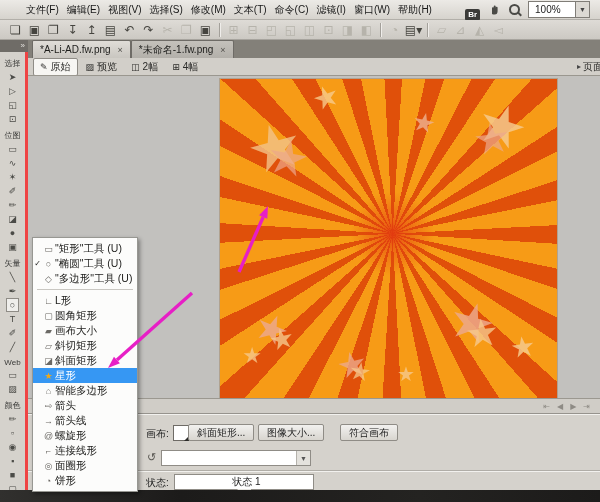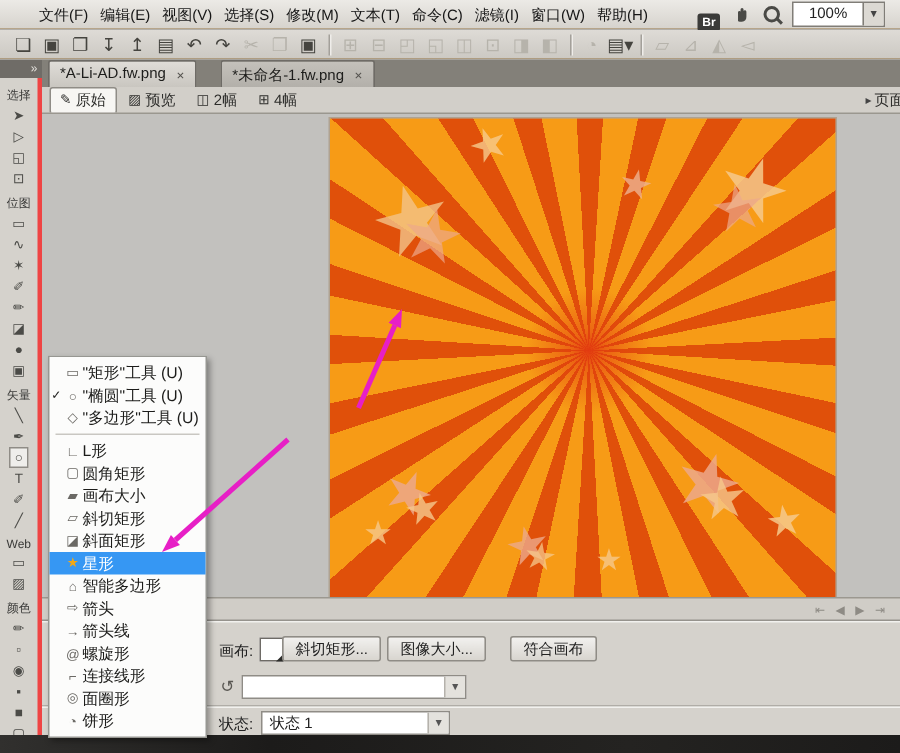--- a/index.html
+++ b/index.html
@@ -12,36 +12,36 @@
     display:flex;align-items:center;padding-left:22px;box-sizing:border-box;}
   .mb-item{font-size:10px;color:#161616;padding:2px 4px;white-space:nowrap;}
   #mb-right{margin-left:auto;display:flex;align-items:center;gap:8px;padding-right:10px;}
   #br-badge{background:#3b3b39;color:#fff;font-size:8px;font-weight:bold;
     padding:2px 3px;border-radius:2px;line-height:1;margin-top:11px;}
   .hand-glyph{font-size:12px;color:#4a4a46;}
   .mag{width:7px;height:7px;border:2px solid #4a4a46;border-radius:50%;position:relative;display:inline-block;}
   .mag::after{content:"";position:absolute;width:5px;height:2px;background:#4a4a46;
     transform:rotate(45deg);right:-4px;bottom:-2px;}
   #zoom-box{display:flex;align-items:center;border:1px solid #807d77;background:#fff;height:15px;}
-  #zoom-box .zv{font-size:10px;color:#222;padding:0 6px;min-width:34px;text-align:center;}
+  #zoom-box .zv{font-size:10px;color:#222;padding:0 6px;min-width:34px;}
   #zoom-box .za{border-left:1px solid #807d77;background:#dcd9d3;font-size:7px;color:#444;
     padding:0 3px;height:100%;display:flex;align-items:center;}
   
   #toolbar2{position:absolute;left:0;top:20px;width:600px;height:20px;
     background:linear-gradient(#dedbd6,#ccc9c3);border-bottom:1px solid #a7a49e;
     display:flex;align-items:center;padding-left:6px;box-sizing:border-box;}
   .tb-icon{width:19px;text-align:center;font-size:12px;line-height:18px;}
   .tb-on{color:#45443f;} .tb-off{color:#b6b3ab;}
   .tb-sep{width:1px;height:14px;background:#a3a09a;margin:0 4px;box-shadow:1px 0 0 #efedea;}
   
   #collapse-stub{position:absolute;left:0;top:40px;width:28px;height:12px;background:#6f6c67;
     color:#e3e1dd;font-size:8px;text-align:right;padding-right:3px;box-sizing:border-box;line-height:12px;}
   #tabbar{position:absolute;left:28px;top:40px;width:572px;height:18px;background:#838079;
     display:flex;align-items:flex-end;padding-left:4px;box-sizing:border-box;}
-  .tab{height:17px;display:flex;align-items:center;padding:0 7px;margin-right:16px;
+  .tab{height:17px;display:flex;align-items:center;padding:0 7px;margin-right:0;
     font-size:10px;color:#1d1d1b;border:1px solid #6e6b66;border-bottom:none;
     border-radius:2px 2px 0 0;white-space:nowrap;}
   .tab.active{background:linear-gradient(#e0ddd8,#c9c6c0);}
   .tab.inactive{background:linear-gradient(#c4c1bb,#b3b0aa);}
   .tab .close{font-size:9px;color:#55534f;margin-left:7px;}
   
   #viewbar{position:absolute;left:28px;top:58px;width:572px;height:18px;
     background:#d2cfc9;border-bottom:1px solid #9a978f;display:flex;align-items:center;
     padding-left:5px;box-sizing:border-box;overflow:hidden;}
   .vm{display:flex;align-items:center;gap:3px;font-size:10px;color:#2c2c2a;
@@ -277,31 +277,31 @@
   <div id="docnav">
       <span class="dn">⇤</span>
       <span class="dn">◀</span>
       <span class="dn">▶</span>
       <span class="dn">⇥</span>
     </div>
 
   <div id="props">
     <span class="plabel" style="left:118px;top:12px;">画布:</span>
     <span id="canvas-swatch"></span>
-    <span class="pbtn" style="left:160px;">斜切矩形...</span>
+    <span class="pbtn" style="left:160px;">斜面矩形...</span>
     <span class="pbtn" style="left:230px;">图像大小...</span>
     <span class="pbtn" style="left:312px;">符合画布</span>
     <span id="loop-icon">↺</span>
     <span class="pdrop" style="left:133px;top:35px;width:150px;">
       <span class="txt"></span>
       <span class="arr">▼</span>
     </span>
     <div id="props-sep"></div>
     <span class="plabel" style="left:118px;top:61px;">状态:</span>
-    <span class="pdrop" style="left:146px;top:59px;width:126px;">
+    <span class="pdrop" style="left:146px;top:59px;width:140px;flex-direction:column;">
       <span class="txt">状态 1</span>
       <span class="arr">▼</span>
     </span>
   </div>
 
   <div id="bottomband"></div>
 
   <div id="ctxmenu">
       <div class="cm-row">
         <span class="chk"></span>

